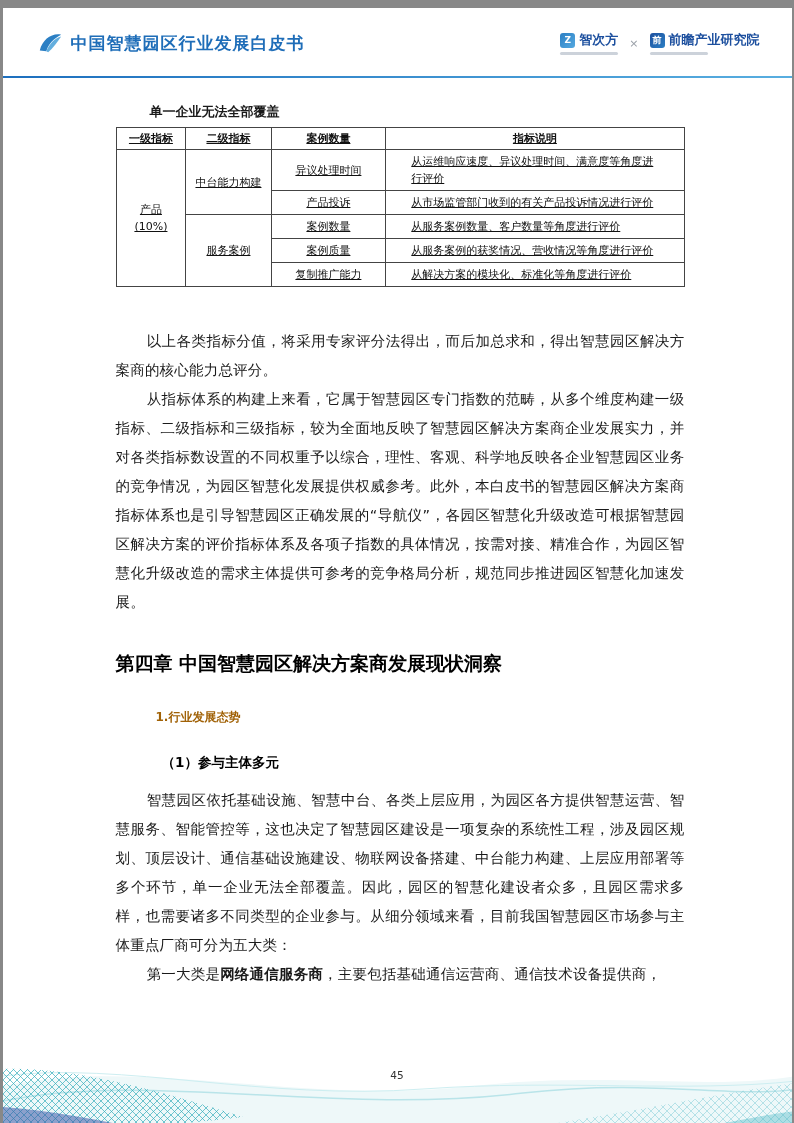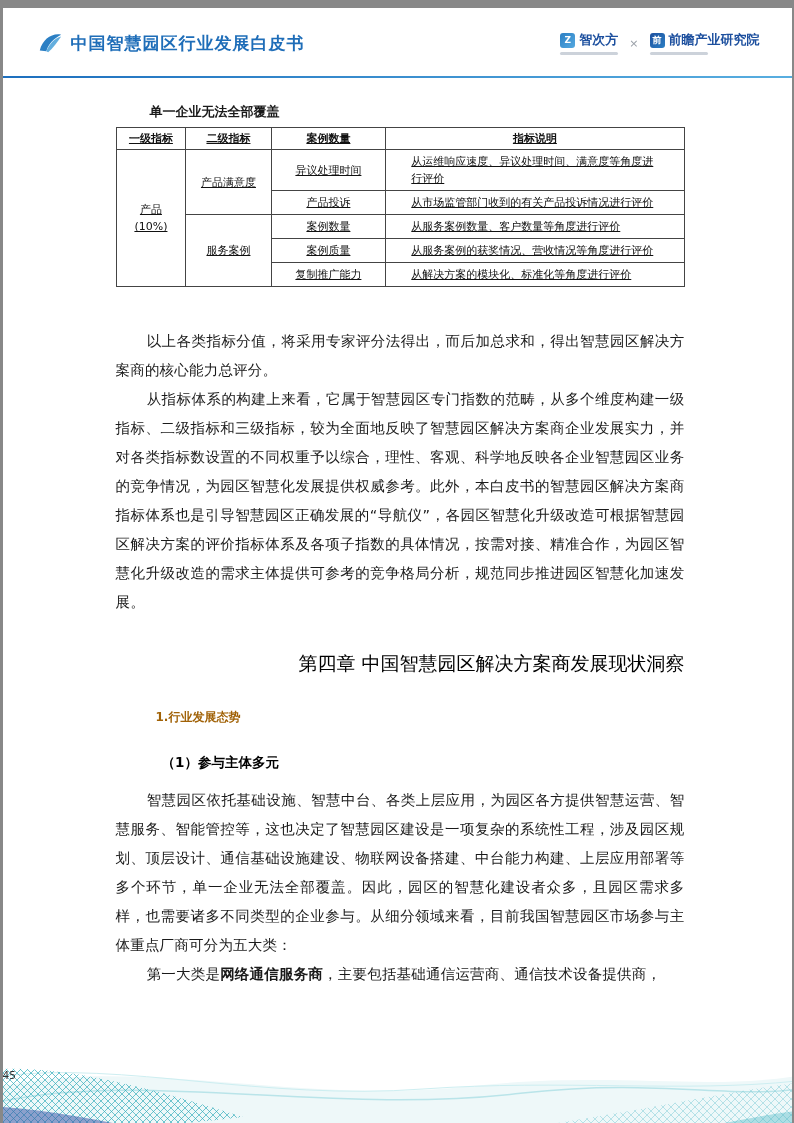--- a/index.html
+++ b/index.html
@@ -35,28 +35,28 @@
   .table-title{font-size:13px;font-weight:bold;margin:25px 0 6px 34px;}
   table.spec{width:100%;border-collapse:collapse;font-size:11px;color:#111;text-decoration:underline;}
   table.spec th,table.spec td{border:1px solid #444;padding:2px 5px;vertical-align:middle;}
   table.spec th{font-weight:bold;text-align:center;padding:3px 4px;}
   table.spec td.center{text-align:center;padding:2px 2px;}
   table.spec td.desc{text-align:left;line-height:1.55;padding:3px 25px;}
   .lvl1-line{line-height:1.6;}
   
   .para{font-size:14.5px;line-height:29px;text-align:justify;text-indent:2.15em;margin:0;letter-spacing:.2px;}
   .para.first{margin-top:40px;}
-  .h-chapter{font-size:19px;font-weight:normal;text-align:right;margin:34px 0 0 0;color:#000;}
+  .h-chapter{font-size:19px;font-weight:bold;text-align:left;margin:34px 0 0 0;color:#000;}
   .h-section{font-size:17px;font-weight:bold;text-align:center;margin:30px 0 0 0;color:#000;}
   .h-sub1{font-size:12px;font-weight:bold;margin:32px 0 0 40px;color:#a16207;}
   .h-sub2{font-size:13.5px;font-weight:bold;margin:28px 0 0 46px;color:#000;}
   .para.after-sub{margin-top:14px;}
   .bold-inline{font-weight:bold;}
   
-  .page-num{position:absolute;bottom:50px;left:0;right:0;text-align:left;
+  .page-num{position:absolute;bottom:50px;left:0;right:0;text-align:center;
     font-size:10.5px;color:#333;z-index:3;}
   .waves{position:absolute;bottom:0;left:0;width:794px;height:100px;z-index:1;display:block;}
 </style>
 </head>
 <body>
 
 <div class="page">
 
   <div class="header">
     <div class="brand">
@@ -103,21 +103,21 @@
           <th>案例数量</th>
           <th>指标说明</th>
         </tr>
       </thead>
       <tbody>
         <tr>
           <td rowspan="5" class="center">
             <div class="lvl1-line">产品</div>
             <div class="lvl1-line">(10%)</div>
           </td>
-          <td rowspan="2" class="center">产品满意度</td>
+          <td rowspan="2" class="center">中台能力构建</td>
           <td class="center">异议处理时间</td>
           <td class="desc">从运维响应速度、异议处理时间、满意度等角度进行评价</td>
         </tr>
         <tr>
           <td class="center">产品投诉</td>
           <td class="desc">从市场监管部门收到的有关产品投诉情况进行评价</td>
         </tr>
         <tr>
           <td rowspan="3" class="center">服务案例</td>
           <td class="center">案例数量</td>

